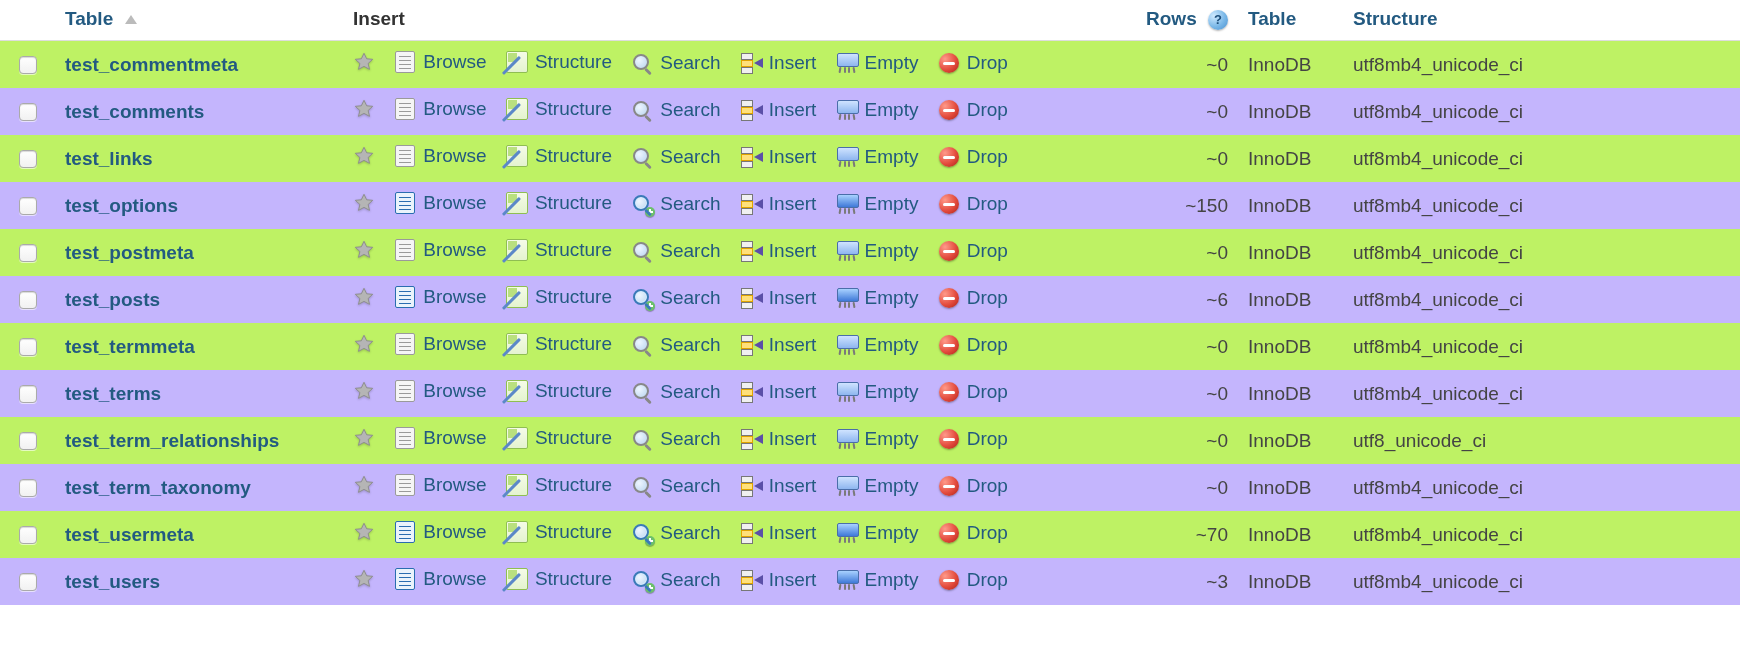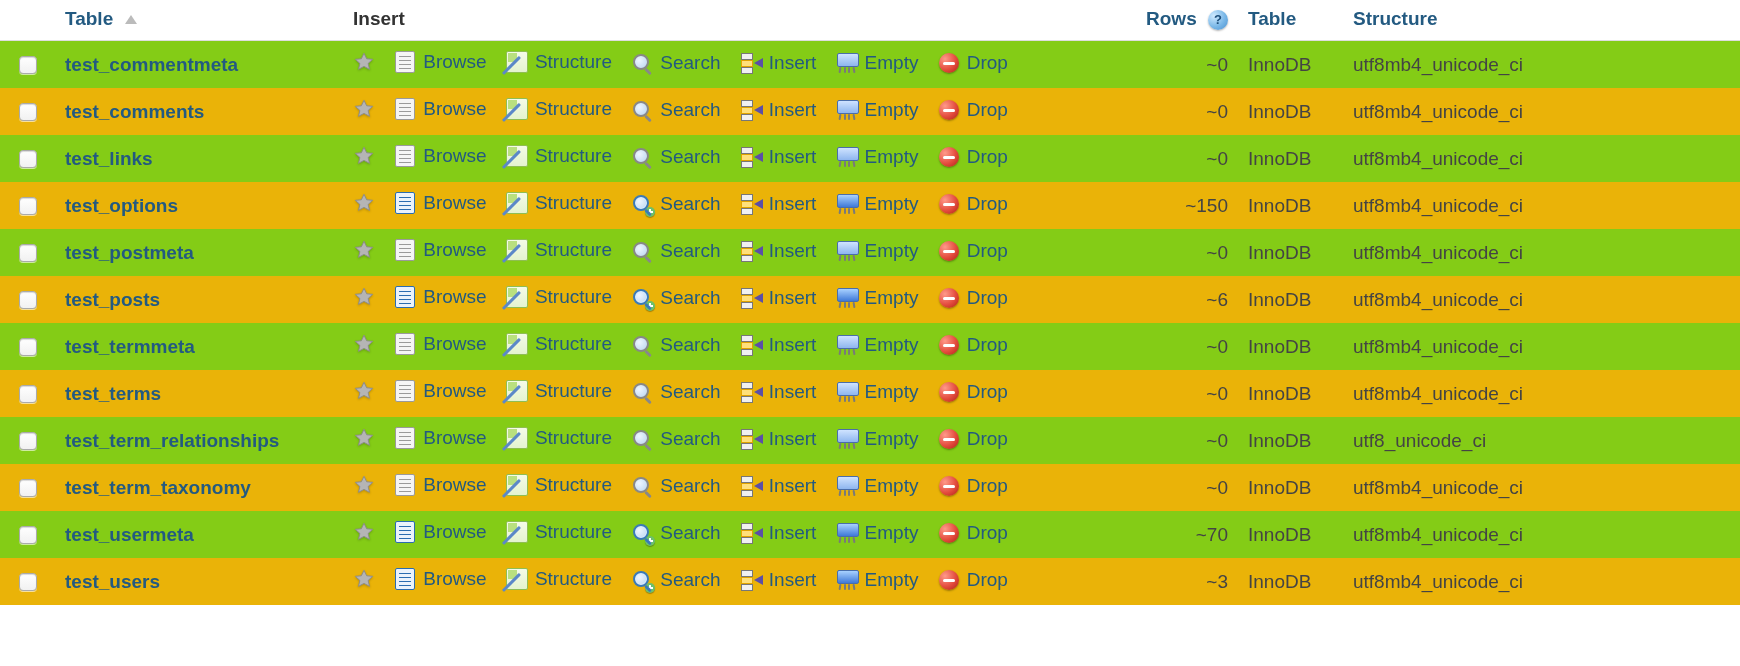--- a/index.html
+++ b/index.html
@@ -36,22 +36,22 @@
     border-left:6px solid transparent;
     border-right:6px solid transparent;
     border-bottom:9px solid #bbb;
     vertical-align:middle;
   }
   td{
     padding:10px 10px;
     white-space:nowrap;
     vertical-align:middle;
   }
-  tr.odd td{background:#84cc16;}
-  tr.even td{background:#eab308;}
+  tr.odd td{background:#bef264;}
+  tr.even td{background:#c4b5fd;}
   .cb{
     appearance:none;
     width:18px;height:18px;
     border:1px solid #aaa;
     border-radius:4px;
     background:linear-gradient(#fff,#f1f1f1);
     box-shadow:0 1px 1px rgba(0,0,0,.15) inset, 0 1px 0 rgba(255,255,255,.6);
     vertical-align:middle;
     cursor:pointer;
   }

